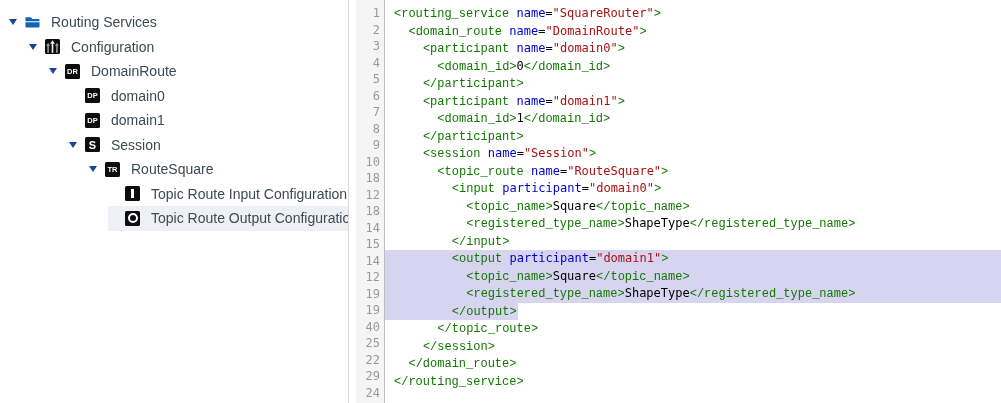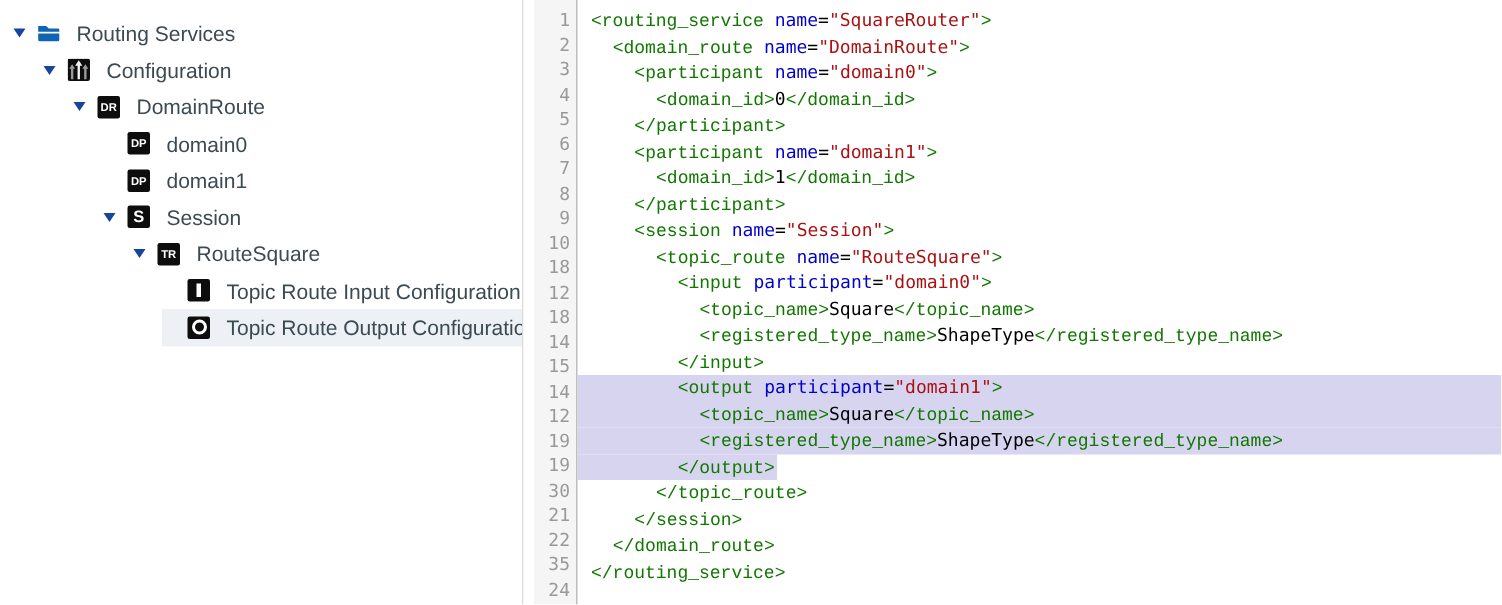--- a/index.html
+++ b/index.html
@@ -149,20 +149,20 @@
       <div class="ln">10</div>
       <div class="ln">18</div>
       <div class="ln">12</div>
       <div class="ln">18</div>
       <div class="ln">14</div>
       <div class="ln">15</div>
       <div class="ln">14</div>
       <div class="ln">12</div>
       <div class="ln">19</div>
       <div class="ln">19</div>
-      <div class="ln">30</div>
-      <div class="ln">21</div>
+      <div class="ln">40</div>
+      <div class="ln">25</div>
       <div class="ln">22</div>
-      <div class="ln">35</div>
+      <div class="ln">29</div>
       <div class="ln">24</div>
     </div>
   <div class="code"><div class="cl"><span class="tok-t">&lt;routing_service</span><span class="tok-p"> </span><span class="tok-a">name</span><span class="tok-p">=</span><span class="tok-s">"SquareRouter"</span><span class="tok-t">&gt;</span></div><div class="cl"><span class="tok-p">  </span><span class="tok-t">&lt;domain_route</span><span class="tok-p"> </span><span class="tok-a">name</span><span class="tok-p">=</span><span class="tok-s">"DomainRoute"</span><span class="tok-t">&gt;</span></div><div class="cl"><span class="tok-p">    </span><span class="tok-t">&lt;participant</span><span class="tok-p"> </span><span class="tok-a">name</span><span class="tok-p">=</span><span class="tok-s">"domain0"</span><span class="tok-t">&gt;</span></div><div class="cl"><span class="tok-p">      </span><span class="tok-t">&lt;domain_id&gt;</span><span class="tok-p">0</span><span class="tok-t">&lt;/domain_id&gt;</span></div><div class="cl"><span class="tok-p">    </span><span class="tok-t">&lt;/participant&gt;</span></div><div class="cl"><span class="tok-p">    </span><span class="tok-t">&lt;participant</span><span class="tok-p"> </span><span class="tok-a">name</span><span class="tok-p">=</span><span class="tok-s">"domain1"</span><span class="tok-t">&gt;</span></div><div class="cl"><span class="tok-p">      </span><span class="tok-t">&lt;domain_id&gt;</span><span class="tok-p">1</span><span class="tok-t">&lt;/domain_id&gt;</span></div><div class="cl"><span class="tok-p">    </span><span class="tok-t">&lt;/participant&gt;</span></div><div class="cl"><span class="tok-p">    </span><span class="tok-t">&lt;session</span><span class="tok-p"> </span><span class="tok-a">name</span><span class="tok-p">=</span><span class="tok-s">"Session"</span><span class="tok-t">&gt;</span></div><div class="cl"><span class="tok-p">      </span><span class="tok-t">&lt;topic_route</span><span class="tok-p"> </span><span class="tok-a">name</span><span class="tok-p">=</span><span class="tok-s">"RouteSquare"</span><span class="tok-t">&gt;</span></div><div class="cl"><span class="tok-p">        </span><span class="tok-t">&lt;input</span><span class="tok-p"> </span><span class="tok-a">participant</span><span class="tok-p">=</span><span class="tok-s">"domain0"</span><span class="tok-t">&gt;</span></div><div class="cl"><span class="tok-p">          </span><span class="tok-t">&lt;topic_name&gt;</span><span class="tok-p">Square</span><span class="tok-t">&lt;/topic_name&gt;</span></div><div class="cl"><span class="tok-p">          </span><span class="tok-t">&lt;registered_type_name&gt;</span><span class="tok-p">ShapeType</span><span class="tok-t">&lt;/registered_type_name&gt;</span></div><div class="cl"><span class="tok-p">        </span><span class="tok-t">&lt;/input&gt;</span></div><div class="cl sel-full"><span class="tok-p">        </span><span class="tok-t">&lt;output</span><span class="tok-p"> </span><span class="tok-a">participant</span><span class="tok-p">=</span><span class="tok-s">"domain1"</span><span class="tok-t">&gt;</span></div><div class="cl sel-full"><span class="tok-p">          </span><span class="tok-t">&lt;topic_name&gt;</span><span class="tok-p">Square</span><span class="tok-t">&lt;/topic_name&gt;</span></div><div class="cl sel-full"><span class="tok-p">          </span><span class="tok-t">&lt;registered_type_name&gt;</span><span class="tok-p">ShapeType</span><span class="tok-t">&lt;/registered_type_name&gt;</span></div><div class="cl sel-text"><span class="tok-p">        </span><span class="tok-t">&lt;/output&gt;</span></div><div class="cl"><span class="tok-p">      </span><span class="tok-t">&lt;/topic_route&gt;</span></div><div class="cl"><span class="tok-p">    </span><span class="tok-t">&lt;/session&gt;</span></div><div class="cl"><span class="tok-p">  </span><span class="tok-t">&lt;/domain_route&gt;</span></div><div class="cl"><span class="tok-t">&lt;/routing_service&gt;</span></div><div class="cl"></div><div class="cl"></div></div>
 </div>
 
 </body></html>

